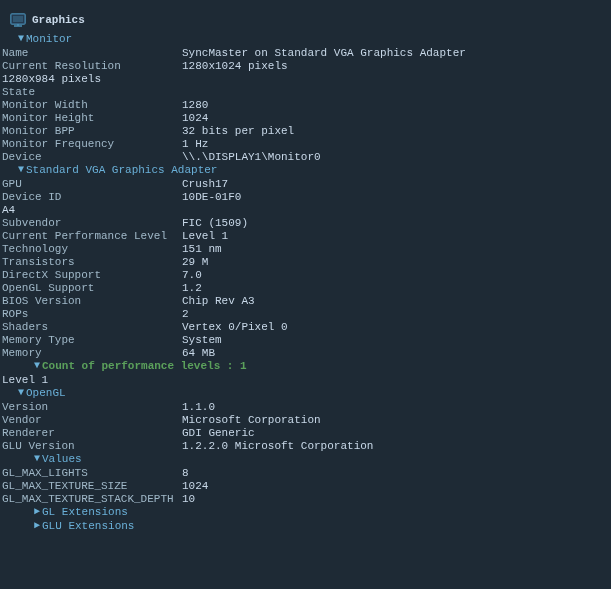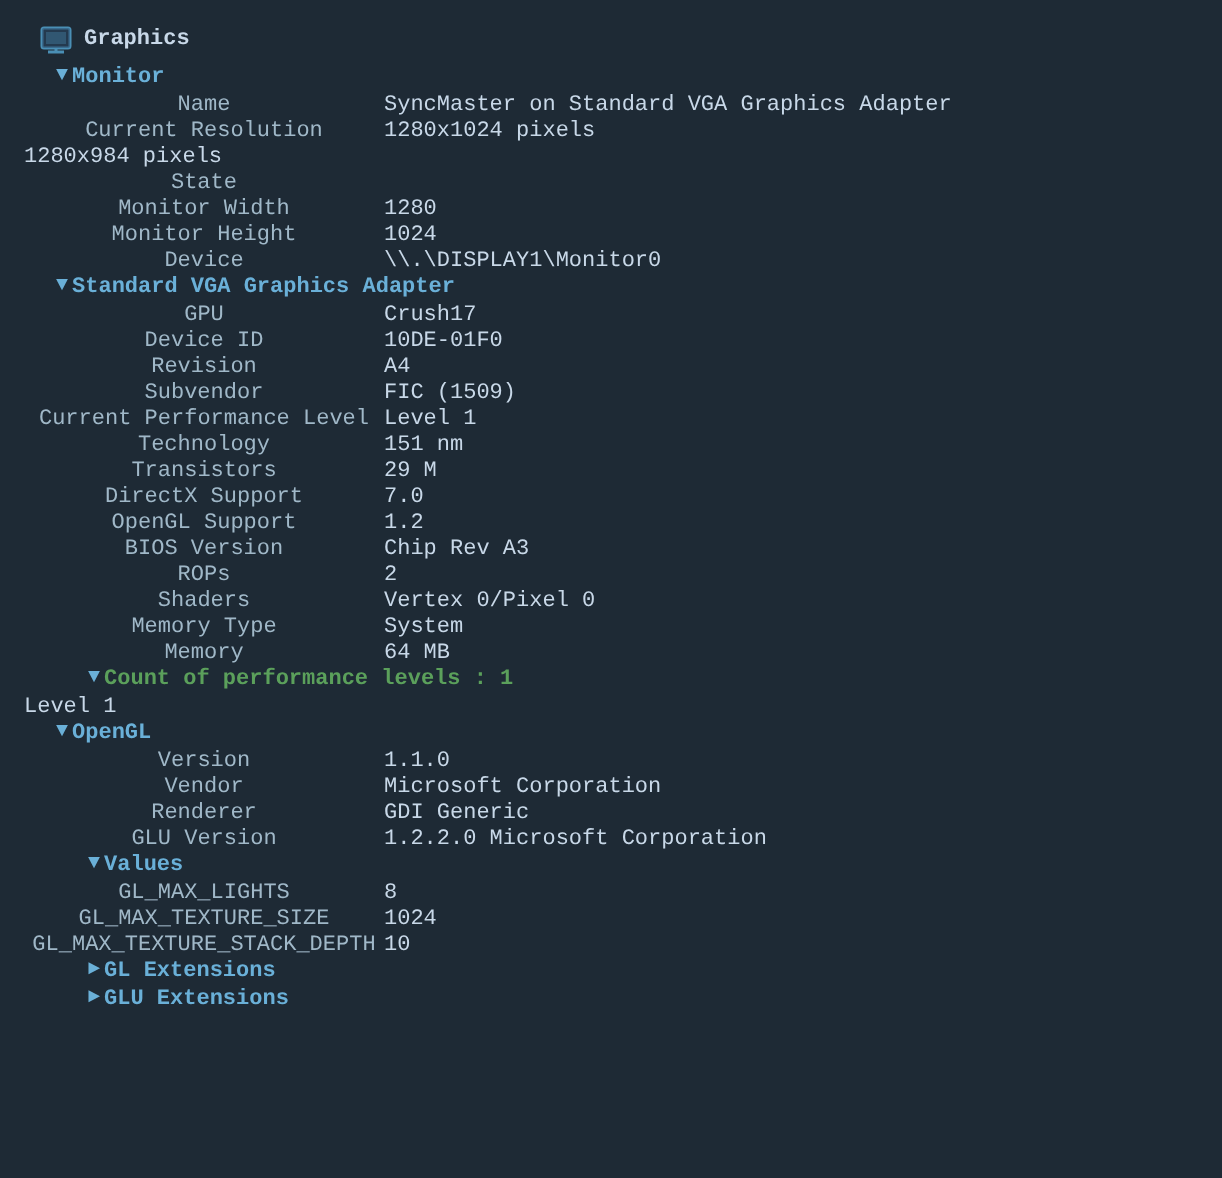--- a/index.html
+++ b/index.html
@@ -6,41 +6,41 @@
     body {
       background-color: #1e2a35;
       color: #c8d8e8;
       font-family: 'Courier New', Courier, monospace;
       font-size: 11px;
       width: 611px;
       min-height: 589px;
       overflow: hidden;
     }
     .tree-container {
-      padding: 8px 12px;
+      padding: 8px 2px;
       width: 514px;
     }
     .tree-row {
       display: flex;
       align-items: flex-start;
       padding: 1px 0;
     }
     .indent1 { padding-left: 16px; }
     .indent2 { padding-left: 32px; }
     .indent3 { padding-left: 48px; }
     .collapse-arrow {
       color: #6ab0d8;
       margin-right: 2px;
       font-size: 10px;
       cursor: pointer;
       user-select: none;
     }
     .node-label {
       color: #6ab0d8;
-      font-weight: bold;
+      font-weight: normal;
       white-space: nowrap;
       text-align: right;
     }
     .key-label {
       color: #a0b8c8;
       min-width: 180px;
       display: inline-block;
     }
     .value-label {
       color: #c8d8e8;
@@ -65,21 +65,20 @@
     }
     .section-title {
       color: #c8d8e8;
       font-weight: bold;
       font-size: 11px;
     }
     .prop-row {
       display: flex;
       align-items: baseline;
       padding: 0.5px 0;
-      text-align: center;
     }
   </style>
 </head>
 <body>
 
 <div class="tree-container">
 
   <div class="graphics-header">
     <svg class="monitor-icon-svg" viewBox="0 0 16 16">
       <rect x="1" y="2" width="14" height="10" rx="1" fill="none" stroke="#4a8fb5" stroke-width="1.5"></rect>
@@ -113,41 +112,48 @@
     </div>
     <div class="indent2 prop-row">
       <span class="key-label">Monitor Width</span>
       <span class="value-label">1280</span>
     </div>
     <div class="indent2 prop-row">
       <span class="key-label">Monitor Height</span>
       <span class="value-label">1024</span>
     </div>
     <div class="indent2 prop-row">
+      <span class="key-label">Monitor BPP</span>
+      <span class="value-label">32 bits per pixel</span>
+    </div>
+    <div class="indent2 prop-row">
+      <span class="key-label">Monitor Frequency</span>
+      <span class="value-label">1 Hz</span>
+    </div>
+    <div class="indent2 prop-row">
       <span class="key-label">Device</span>
       <span class="value-label">\\.\DISPLAY1\Monitor0</span>
     </div>
   </div>
 
   <div class="indent1 tree-row">
     <span class="collapse-arrow">▼</span>
     <span class="node-label">Standard VGA Graphics Adapter</span>
   </div>
 
   <div>
     <div class="indent2 prop-row">
       <span class="key-label">GPU</span>
       <span class="value-label">Crush17</span>
     </div>
     <div class="indent2 prop-row">
       <span class="key-label">Device ID</span>
       <span class="value-label">10DE-01F0</span>
     </div>
     <div class="indent2 prop-row">
-      <span class="key-label">Revision</span>
       <span class="value-label">A4</span>
     </div>
     <div class="indent2 prop-row">
       <span class="key-label">Subvendor</span>
       <span class="value-label">FIC (1509)</span>
     </div>
     <div class="indent2 prop-row">
       <span class="key-label">Current Performance Level</span>
       <span class="value-label">Level 1</span>
     </div>

